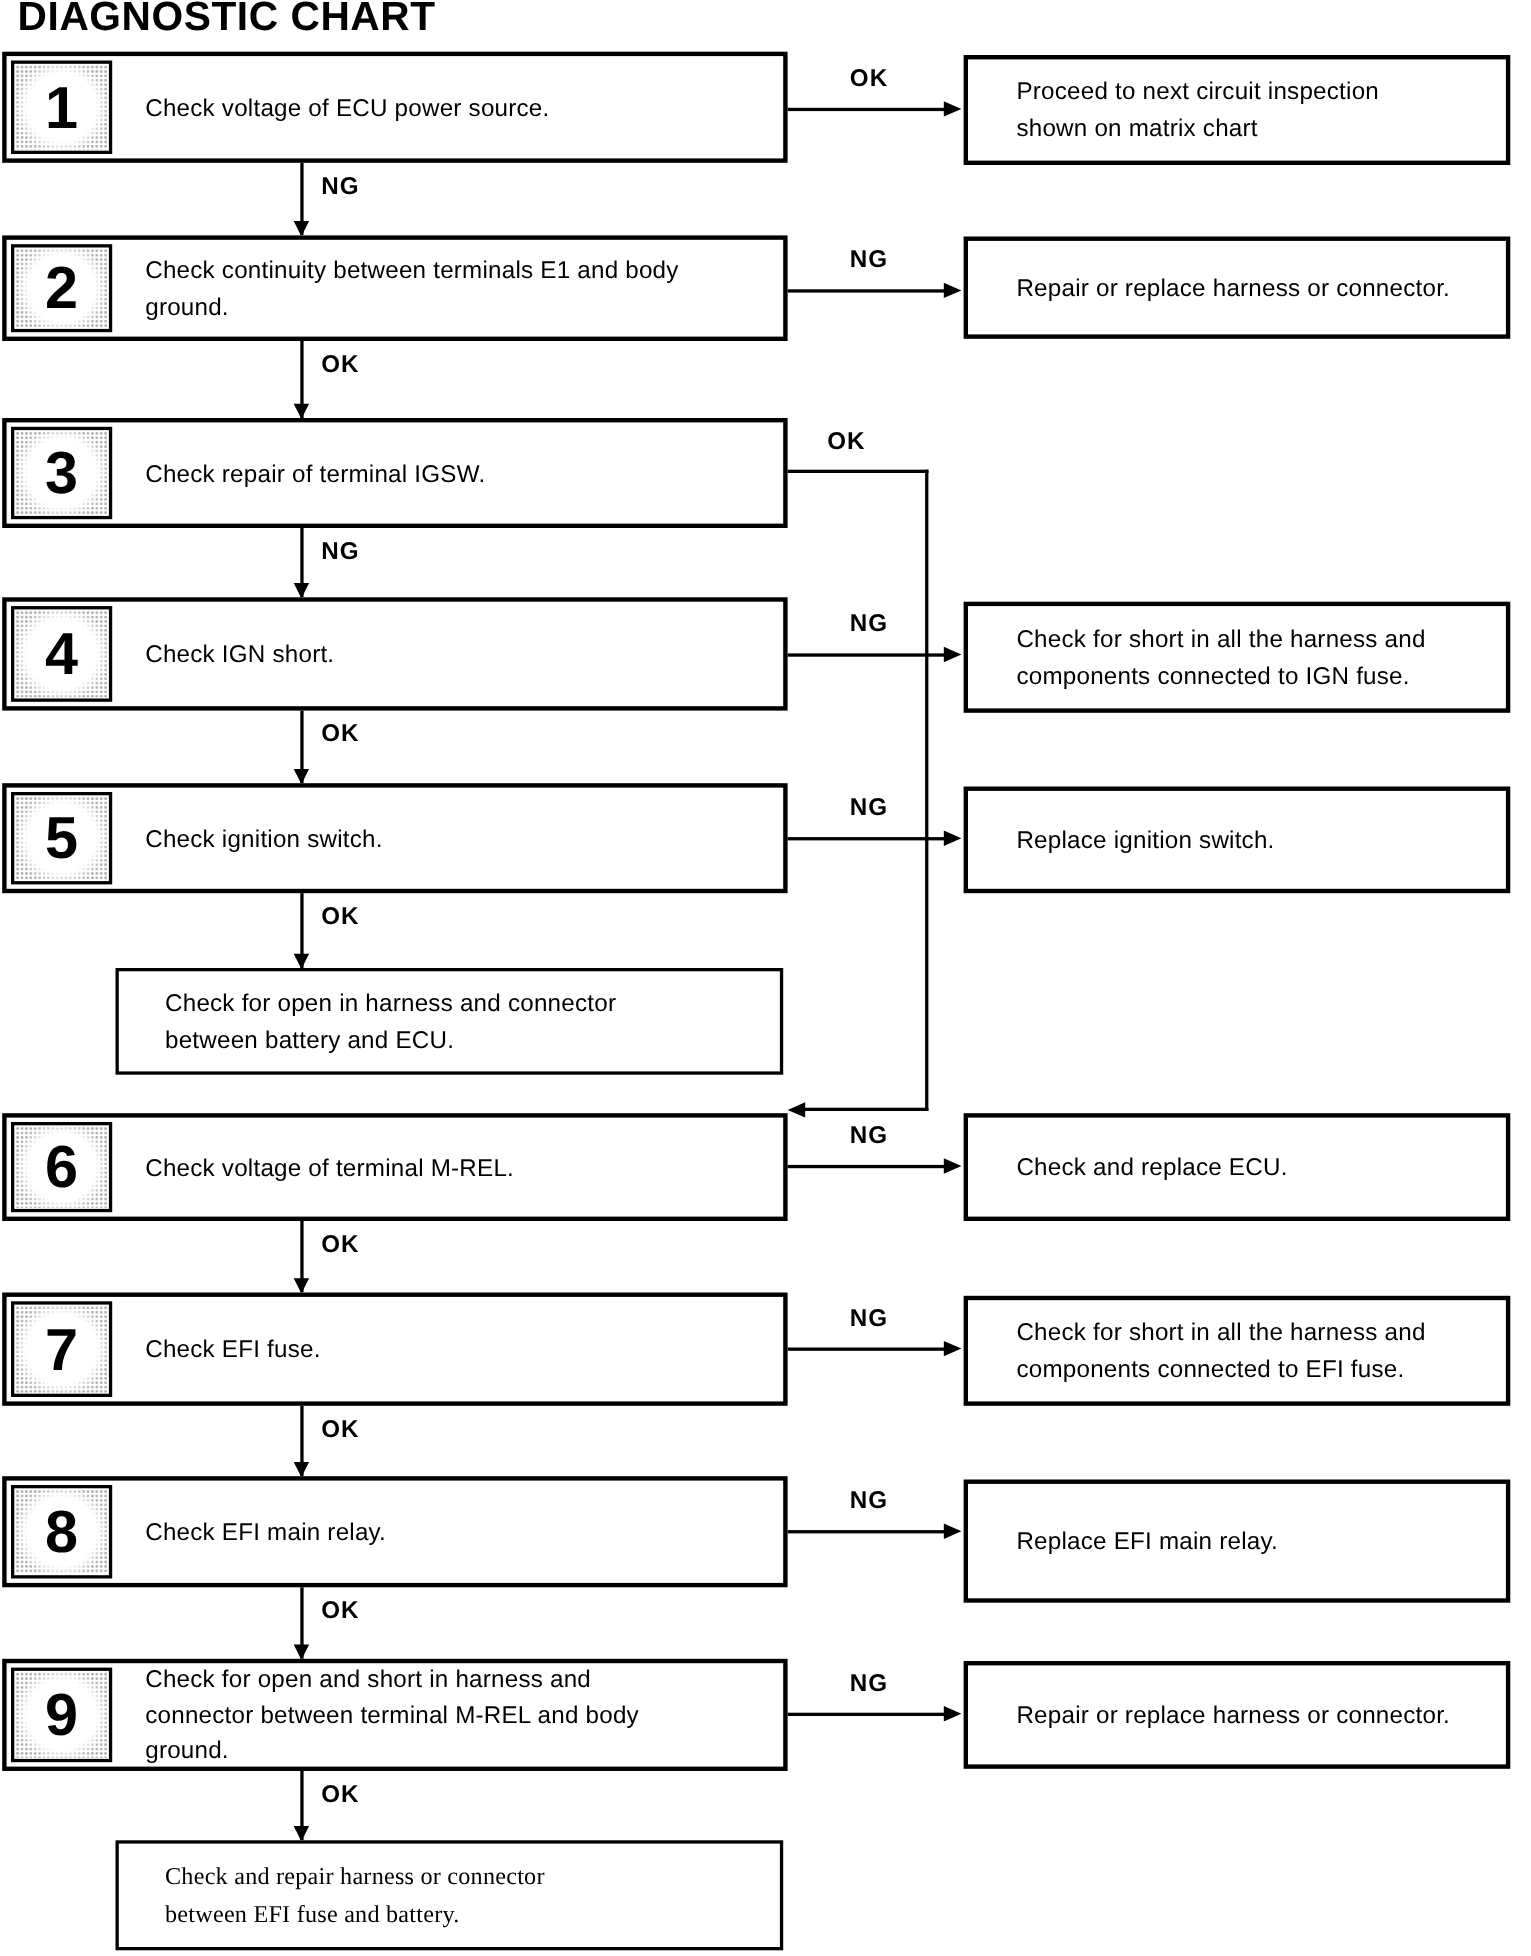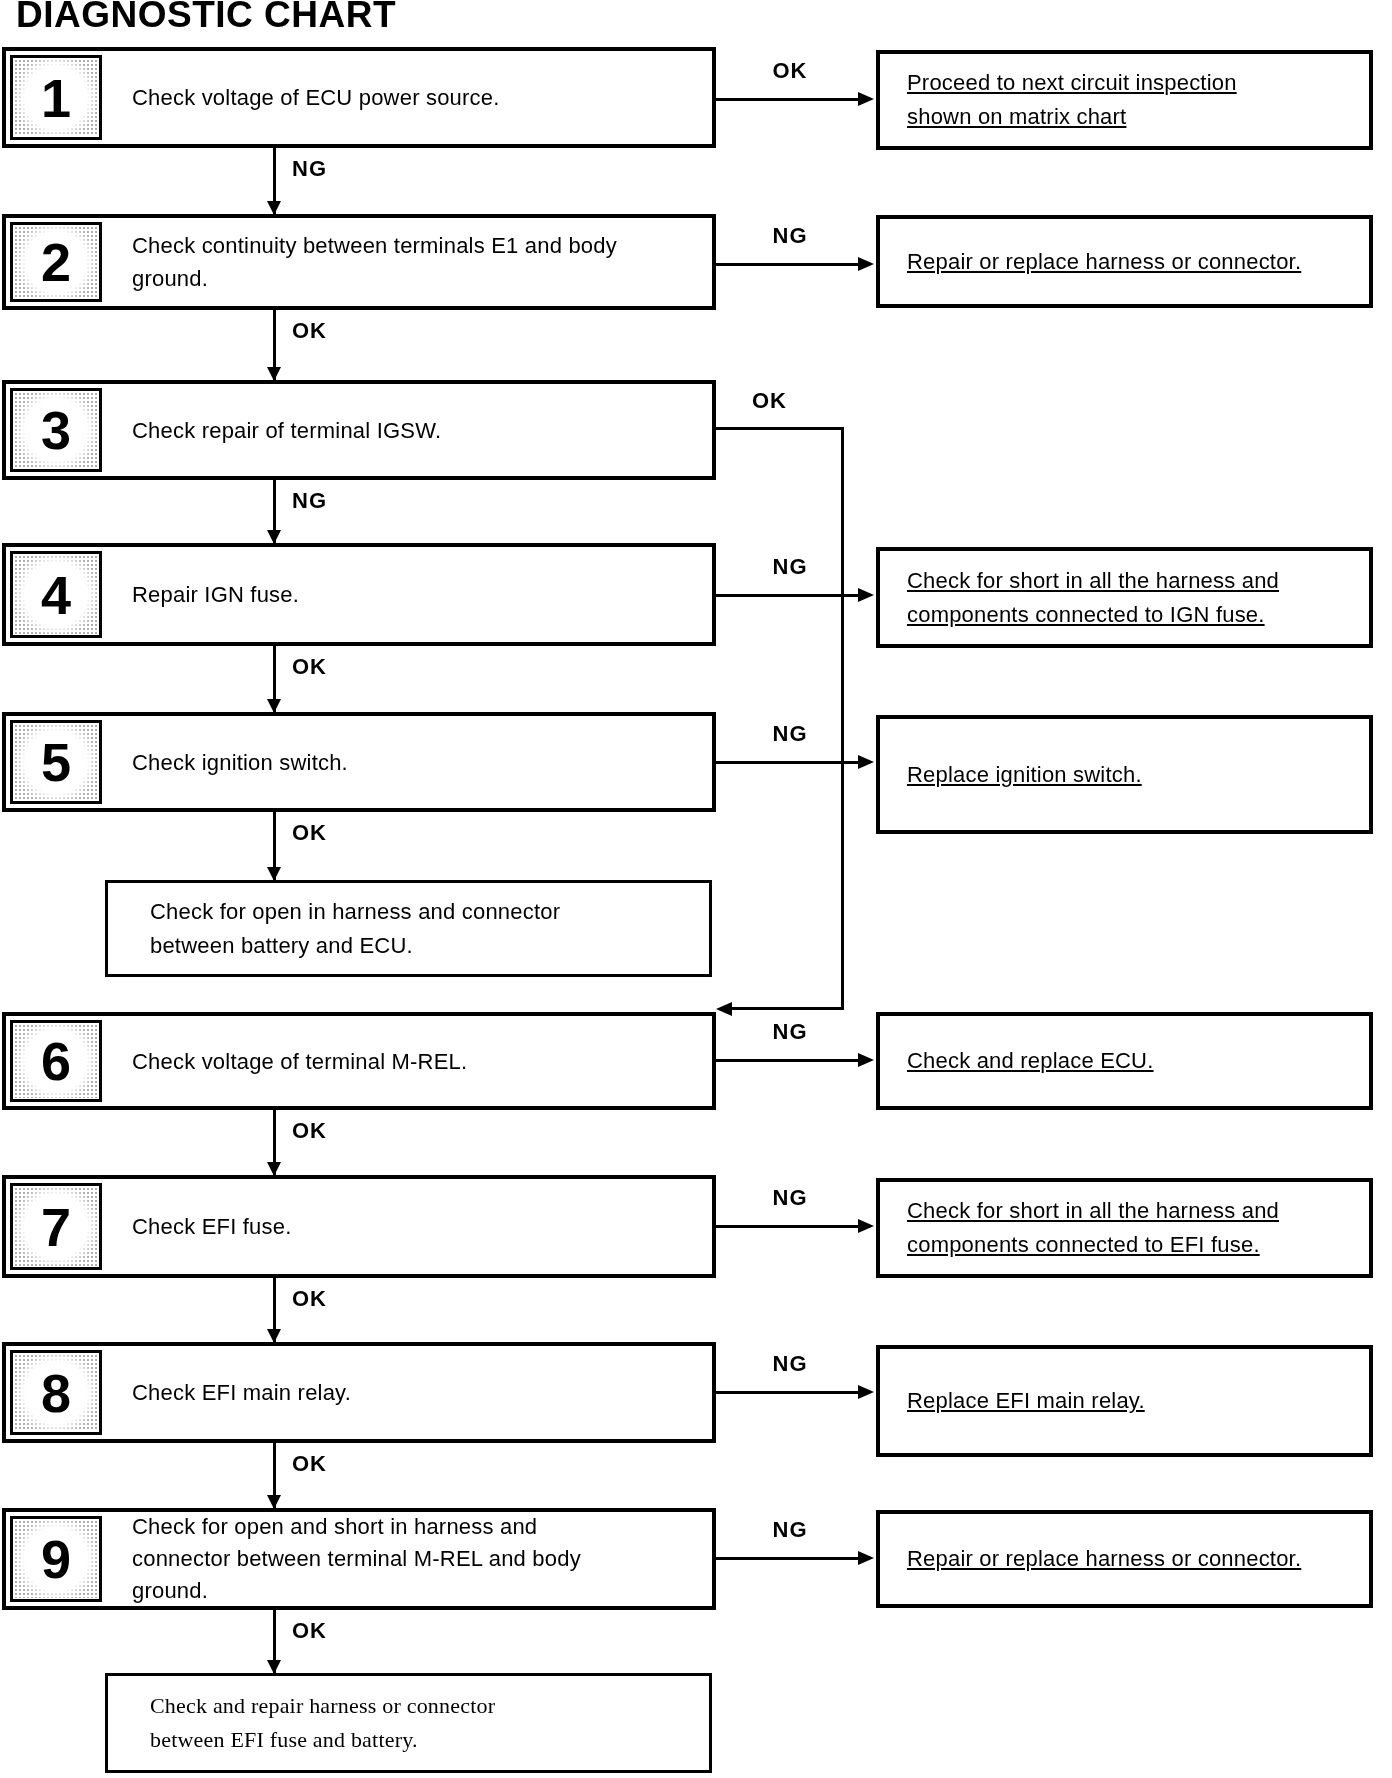--- a/index.html
+++ b/index.html
@@ -28,21 +28,21 @@
     background-size:100% 100%, 4px 4px;opacity:.55;
   }
   .num{position:relative;font-size:54px;font-weight:bold;line-height:1;}
   .step-text{
     padding-left:126px;font-size:22px;line-height:33px;letter-spacing:0.2px;
   }
   .rbox{
     position:absolute;left:876px;width:497px;border:4px solid #000;
     background:#fff;box-sizing:border-box;display:flex;align-items:center;
   }
-  .rbox .t{padding-left:27px;font-size:22px;line-height:34px;letter-spacing:0.2px;text-decoration:underline;}
+  .rbox .t{padding-left:44px;font-size:22px;line-height:34px;letter-spacing:0.2px;}
   .sbox{
     position:absolute;left:105px;width:607px;border:3px solid #000;
     background:#fff;box-sizing:border-box;display:flex;align-items:center;
   }
   .sbox .t{padding-left:42px;font-size:22px;line-height:34px;letter-spacing:0.2px;}
   .vline{position:absolute;width:3px;background:#000;}
   .hline{position:absolute;height:3px;background:#000;}
   .arrow-d{
     position:absolute;width:0;height:0;
     border-left:7px solid transparent;border-right:7px solid transparent;
@@ -119,42 +119,42 @@
   <div class="hline" style="left:730px;top:1007px;width:114px;"></div>
   <div class="arrow-l" style="left:716px;top:1002px;"></div>
   <div class="vline" style="left:273px;top:480px;height:63px;"></div>
   <div class="arrow-d" style="left:267px;top:530px;"></div>
   <div class="lbl" style="left:292px;top:488px;">NG</div>
 
   <div class="box" style="top:543px;height:103px;">
     <div class="numbox">
       <span class="num">4</span>
     </div>
-    <div class="step-text">Repair IGN fuse.</div>
+    <div class="step-text">Check IGN short.</div>
   </div>
   <div class="hline" style="left:716px;top:594px;width:148px;"></div>
   <div class="arrow-r" style="left:858px;top:588px;"></div>
   <div class="lbl-side" style="top:554px;">NG</div>
   <div class="rbox" style="top:547px;height:101px;">
     <div class="t" style="max-width:425px;">Check for short in all the harness and components connected to IGN fuse.</div>
   </div>
   <div class="vline" style="left:273px;top:646px;height:66px;"></div>
   <div class="arrow-d" style="left:267px;top:699px;"></div>
   <div class="lbl" style="left:292px;top:654px;">OK</div>
 
   <div class="box" style="top:712px;height:100px;">
     <div class="numbox">
       <span class="num">5</span>
     </div>
     <div class="step-text">Check ignition switch.</div>
   </div>
   <div class="hline" style="left:716px;top:761px;width:148px;"></div>
   <div class="arrow-r" style="left:858px;top:755px;"></div>
   <div class="lbl-side" style="top:721px;">NG</div>
-  <div class="rbox" style="top:715px;height:119px;">
+  <div class="rbox" style="top:715px;height:97px;">
     <div class="t">Replace ignition switch.</div>
   </div>
   <div class="vline" style="left:273px;top:812px;height:68px;"></div>
   <div class="arrow-d" style="left:267px;top:867px;"></div>
   <div class="lbl" style="left:292px;top:820px;">OK</div>
 
   <div class="sbox" style="top:880px;height:97px;">
     <div class="t" style="max-width:430px;">Check for open in harness and connector between battery and ECU.</div>
   </div>
 

